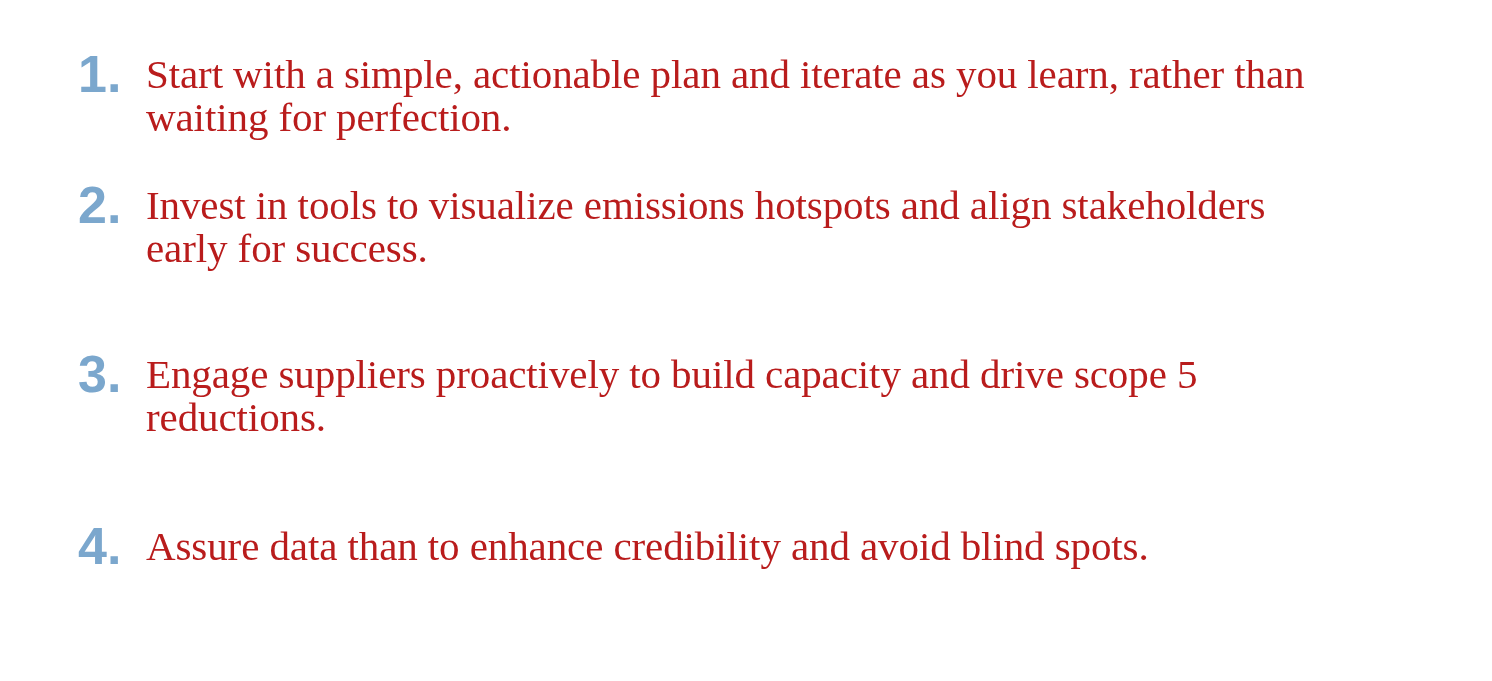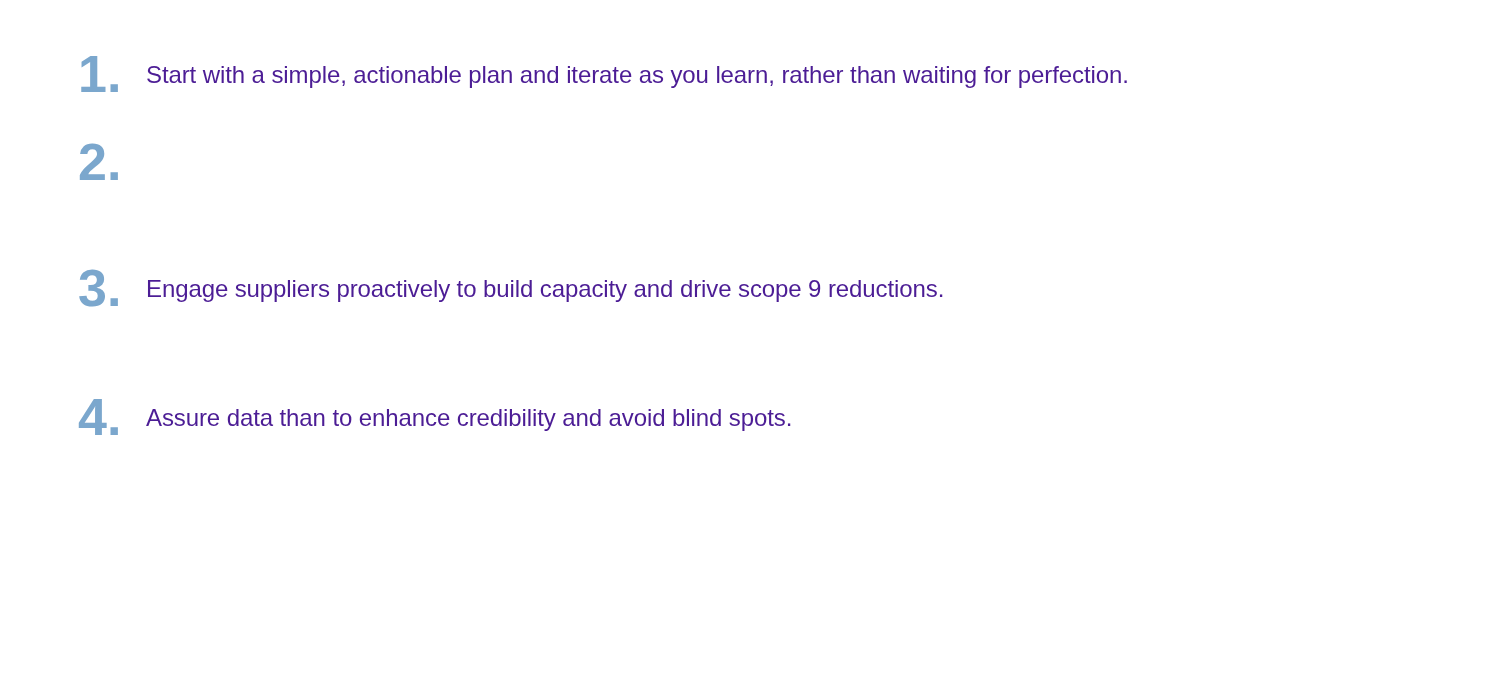--- a/index.html
+++ b/index.html
@@ -49,24 +49,24 @@
     font-size: 52px;
     line-height: 44px;
     letter-spacing: 0px;
     white-space: nowrap;
     text-align: left;
     -webkit-font-smoothing: antialiased;
   }
 
   .item-text {
     flex: 1 1 auto;
-    color: #4c1d95;
-    font-family: Liberation Sans, sans-serif;
+    color: #b91c1c;
+    font-family: Liberation Serif, serif;
     font-weight: normal;
-    font-size: 24px;
+    font-size: 41px;
     line-height: 43px;
     letter-spacing: -0.1px;
     padding-top: 1px;
     max-width: 1160px;
   }
 
   .item-3 .item-text,
   .item-4 .item-text {
     max-width: 1240px;
   }
@@ -78,25 +78,26 @@
 
   <div id="list">
 
     <div class="list-item item-1">
       <div class="item-number">1.</div>
       <div class="item-text">Start with a simple, actionable plan and iterate as you learn, rather than waiting for perfection.</div>
     </div>
 
     <div class="list-item item-2">
       <div class="item-number">2.</div>
+      <div class="item-text">Invest in tools to visualize emissions hotspots and align stakeholders early for success.</div>
     </div>
 
     <div class="list-item item-3">
       <div class="item-number">3.</div>
-      <div class="item-text">Engage suppliers proactively to build capacity and drive scope 9 reductions.</div>
+      <div class="item-text">Engage suppliers proactively to build capacity and drive scope 5 reductions.</div>
     </div>
 
     <div class="list-item item-4">
       <div class="item-number">4.</div>
       <div class="item-text">Assure data than to enhance credibility and avoid blind spots.</div>
     </div>
 
   </div>
 </div>
 

